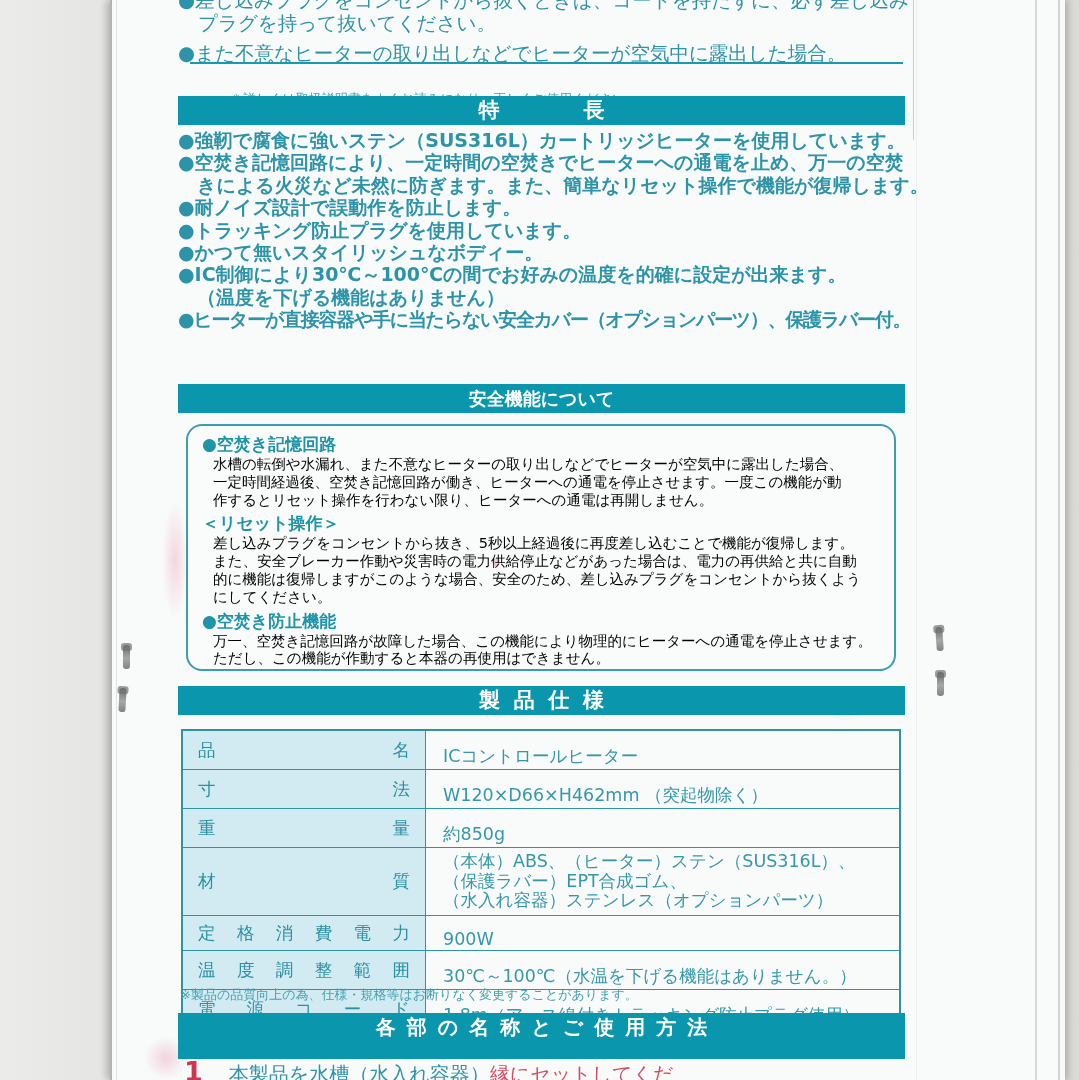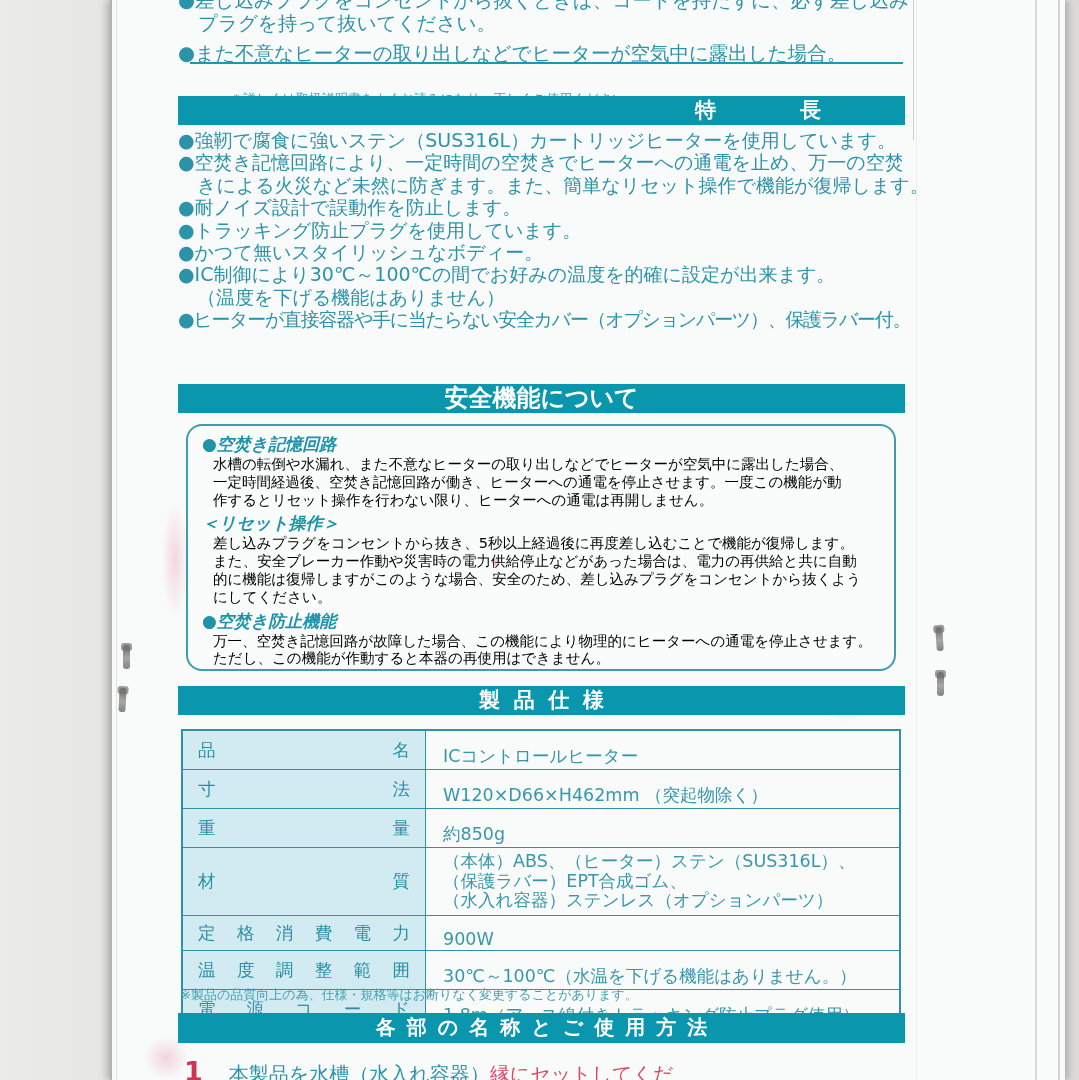--- a/index.html
+++ b/index.html
@@ -38,33 +38,33 @@
   
   .content{position:absolute;left:68px;top:0;width:727px;height:1080px;}
   .warn-item{position:absolute;left:0;font-size:19.5px;line-height:23px;color:#2d93a8;
              white-space:pre;padding-left:20px;text-indent:-20px;}
   .warn-a{top:-11px;}
   .warn-b{top:42px;}
   .rule{position:absolute;left:12px;top:62px;width:713px;height:2px;background:#1a9ab0;}
   .footnote{position:absolute;left:52px;top:70px;font-size:13px;color:#44a0b0;margin-top:20px;}
   .bar{position:absolute;left:0;width:727px;height:29px;background:#0a96ac;color:#ffffff;
        font-weight:bold;font-size:21px;line-height:29px;text-align:center;}
-  .bar-features{top:96px;text-align:right;}
-  .bar-safety{top:384px;font-size:24px;}
+  .bar-features{top:96px;}
+  .bar-safety{top:384px;font-size:18px;}
   .bar-specs{top:686px;}
-  .bar-usage{top:1013px;height:30px;}
+  .bar-usage{top:1013px;height:46px;}
   .ls-wide{letter-spacing:4em;text-indent:4em;display:inline-block;}
   .ls-med{letter-spacing:.65em;text-indent:.65em;display:inline-block;}
   .ls-usagehdr{letter-spacing:.55em;text-indent:.55em;display:inline-block;font-size:20px;}
-  .features{position:absolute;left:0;top:129px;width:727px;font-size:19px;line-height:22.4px;color:#2d93a8;}
+  .features{position:absolute;left:0;top:129px;width:727px;font-size:19px;line-height:22.4px;color:#2d93a8;font-weight:bold;}
   .feat{white-space:pre;padding-left:19px;text-indent:-19px;}
   .feat.condensed{letter-spacing:-1.3px;}
   .safety-box{position:absolute;left:8px;top:424px;width:710px;height:247px;box-sizing:border-box;
               border:2px solid #3d9dae;border-radius:16px;padding:7px 14px 0 14px;background:rgba(255,255,255,.25);}
-  .sb-title{font-size:17px;font-weight:bold;color:#1f93a8;line-height:23px;font-style:italic;}
+  .sb-title{font-size:17px;font-weight:bold;color:#1f93a8;line-height:23px;}
   .sb-body{font-size:14.5px;color:#000000;line-height:17.8px;white-space:pre;padding-left:11px;margin-bottom:3px;}
   .spec-table{position:absolute;left:3px;top:729px;width:720px;border-collapse:collapse;
               border:2px solid #2e93a4;font-size:17.5px;}
   .spec-table th{background:#d2ebf3;width:212px;font-weight:normal;color:#2b8fa2;
               text-align:justify;text-align-last:justify;padding:0 15px;border:1px solid #2e93a4;}
   .spec-table td{color:#3697aa;padding:13px 6px 1px 17px;border:1px solid #2e93a4;}
   .spec-table tr{height:29px;}
   .spec-table td.mat{white-space:pre;line-height:19.5px;padding-top:4px;padding-bottom:4px;}
   .note{position:absolute;left:2px;top:986px;font-size:13px;color:#44a0b0;}
   .step{position:absolute;left:6px;top:1056px;white-space:pre;}

